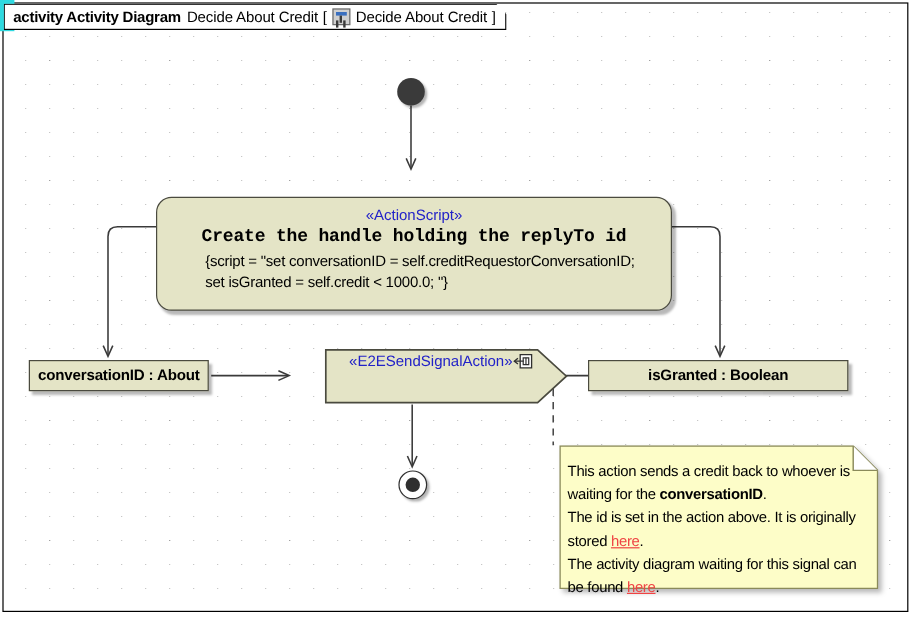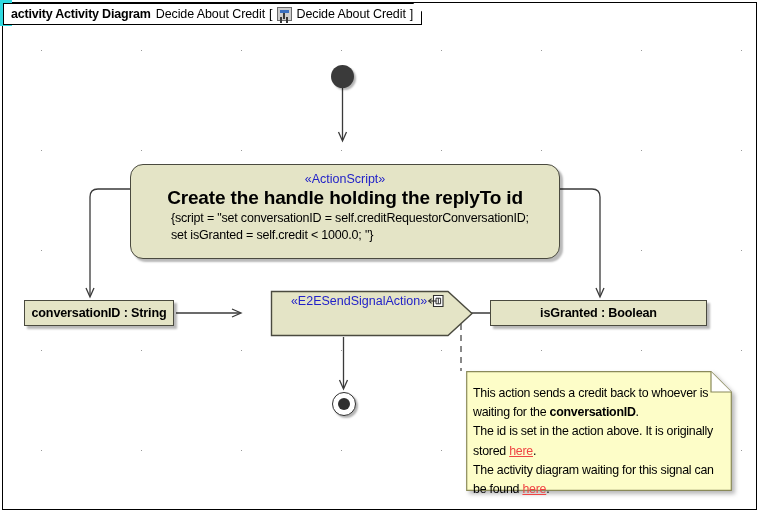--- a/index.html
+++ b/index.html
@@ -173,24 +173,25 @@
     margin-top: 22px;
   }
   .stereotype {
     color: #2222c8;
     font-size: 12.5px;
     line-height: 17px;
     font-weight: normal;
   }
   #action-script .title {
     font-weight: bold;
-    font-size: 19px;
+    font-size: 15px;
     line-height: 20px;
     color: #000000;
     letter-spacing: -0.15px;
+    font-family: Liberation Mono, monospace;
   }
   #action-script .script-body {
     font-size: 12.5px;
     line-height: 17px;
     color: #000000;
     text-align: left;
     padding-left: 30px;
     padding-top: 2px;
     letter-spacing: -0.2px;
     white-space: pre-line;
@@ -338,21 +339,21 @@
   <div class="node" id="initial-node"></div>
 
   <div class="node" id="action-script">
     <div class="stereotype">«ActionScript»</div>
     <div class="title">Create the handle holding the replyTo id</div>
     <div class="script-body">{script = "set conversationID = self.creditRequestorConversationID;
 set isGranted = self.credit &lt; 1000.0; "}</div>
   </div>
 
   <div class="node object-node" id="object-conversationid">
-    <span>conversationID : String</span>
+    <span>conversationID : About</span>
   </div>
 
   <div class="node object-node" id="object-isgranted">
     <span>isGranted : Boolean</span>
   </div>
 
   <div class="node" id="send-signal-action">
     <svg class="shape" viewBox="0 0 204 47">
       <polygon points="1.5,1.5 178,1.5 202,23.5 178,45.5 1.5,45.5" fill="#e4e4c6" stroke="#4a4a3f" stroke-width="1.4" style="filter:none"></polygon>
     </svg>

